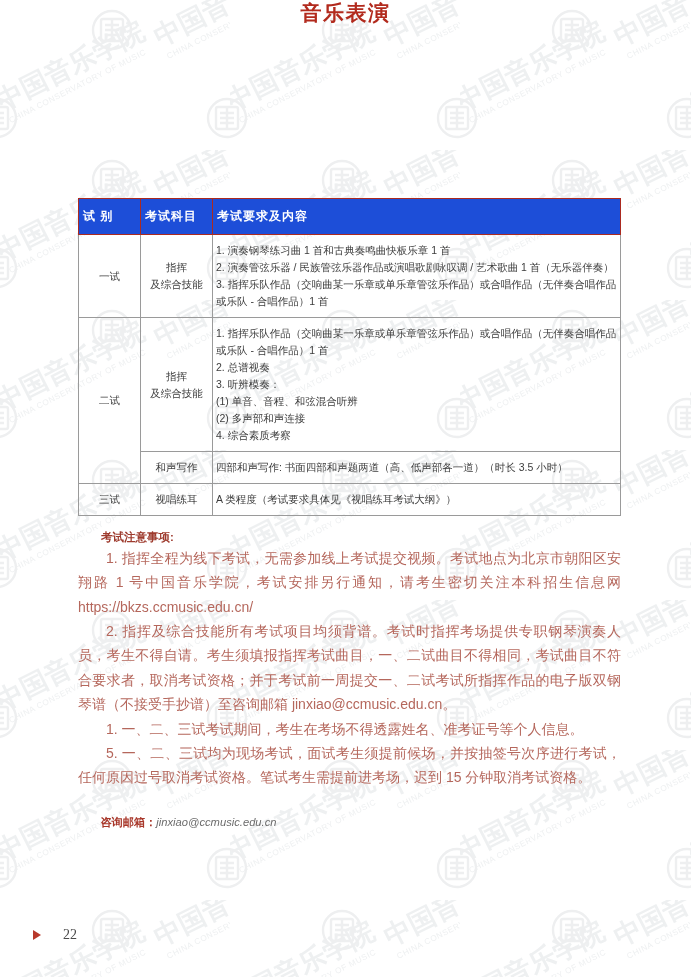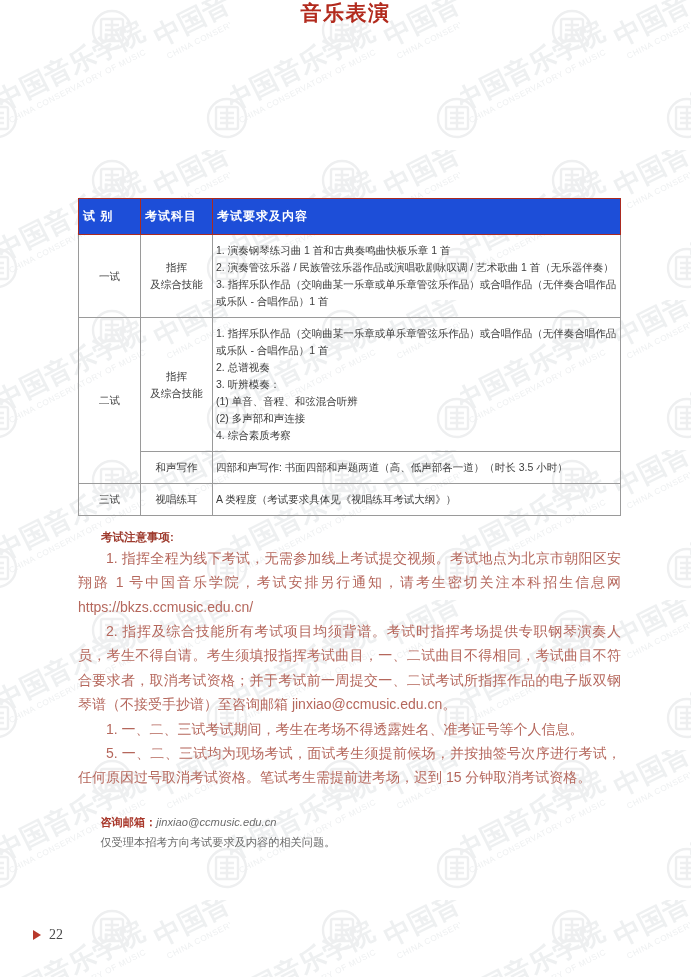--- a/index.html
+++ b/index.html
@@ -153,21 +153,21 @@
     margin: 0;
   }
 
   
   .footer {
     position: absolute;
     left: 33px;
     bottom: 34px;
     display: flex;
     align-items: center;
-    gap: 8px;
+    gap: 22px;
   }
   .footer .tri {
     width: 0; height: 0;
     border-left: 8px solid #b8392b;
     border-top: 5px solid transparent;
     border-bottom: 5px solid transparent;
   }
   .footer .pg {
     font-size: 14px;
     color: #4a4a4a;
@@ -268,21 +268,20 @@
       <p class="note-item">1. 指挥全程为线下考试，无需参加线上考试提交视频。考试地点为北京市朝阳区安翔路 1 号中国音乐学院，考试安排另行通知，请考生密切关注本科招生信息网 https://bkzs.ccmusic.edu.cn/</p>
       <p class="note-item">2. 指挥及综合技能所有考试项目均须背谱。考试时指挥考场提供专职钢琴演奏人员，考生不得自请。考生须填报指挥考试曲目，一、二试曲目不得相同，考试曲目不符合要求者，取消考试资格；并于考试前一周提交一、二试考试所指挥作品的电子版双钢琴谱（不接受手抄谱）至咨询邮箱 jinxiao@ccmusic.edu.cn。</p>
       <p class="note-item">1. 一、二、三试考试期间，考生在考场不得透露姓名、准考证号等个人信息。</p>
       <p class="note-item">5. 一、二、三试均为现场考试，面试考生须提前候场，并按抽签号次序进行考试，任何原因过号取消考试资格。笔试考生需提前进考场，迟到 15 分钟取消考试资格。</p>
     </div>
 
     <div class="contact">
       <p class="contact-line">
         <span class="contact-label">咨询邮箱：</span><span class="contact-value">jinxiao@ccmusic.edu.cn</span>
       </p>
-      <p class="contact-note">仅受理本招考方向考试要求及内容的相关问题。</p>
     </div>
 
   </div>
 
   <div class="footer">
     <span class="tri"></span>
     <span class="pg">22</span>
   </div>
 
 </div>

